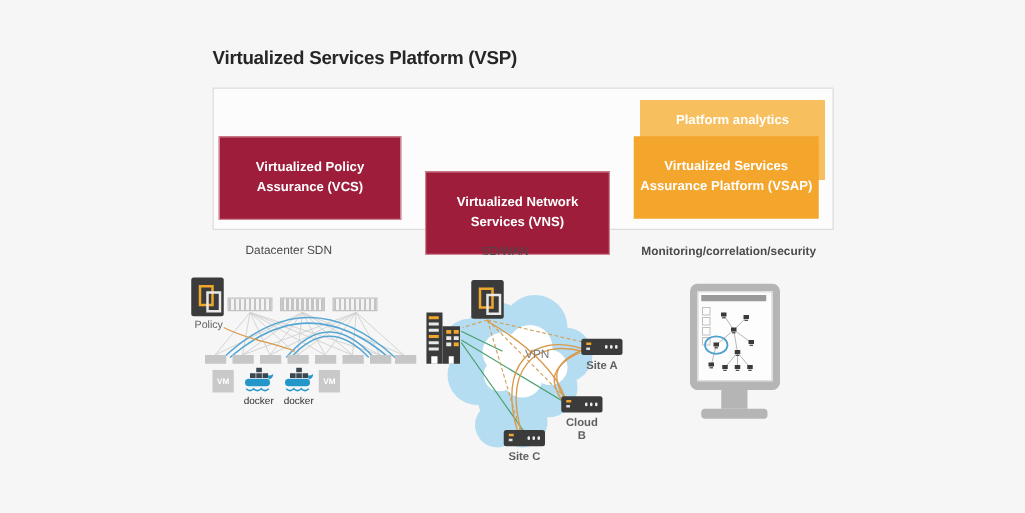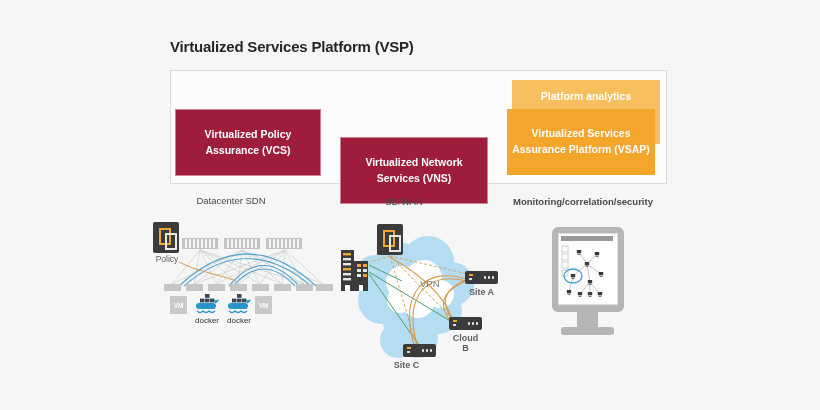--- a/index.html
+++ b/index.html
@@ -247,21 +247,21 @@
     <span class="r-m2"></span>
     <span class="r-dots"></span>
   </div>
   <div class="abs site-label" style="left:449px;top:333px;">Cloud B</div>
 
   <div class="abs router" style="left:403px;top:344px;">
     <span class="r-m1"></span>
     <span class="r-m2"></span>
     <span class="r-dots"></span>
   </div>
-  <div class="abs site-label" style="left:390px;top:360px;">Site C</div>
+  <div class="abs site-label" style="left:403px;top:360px;">Site C</div>
 
   <div class="abs mon-frame"></div>
   <div class="abs mon-screen">
     <svg width="58" height="70" viewBox="0 0 58 70">
       <defs>
         <g id="nd">
           <rect x="-2.2" y="-2" width="4.4" height="3.2" fill="#3a3a3a"></rect>
           <rect x="-1.4" y="1.8" width="2.8" height="0.9" fill="#3a3a3a"></rect>
         </g>
       </defs>

